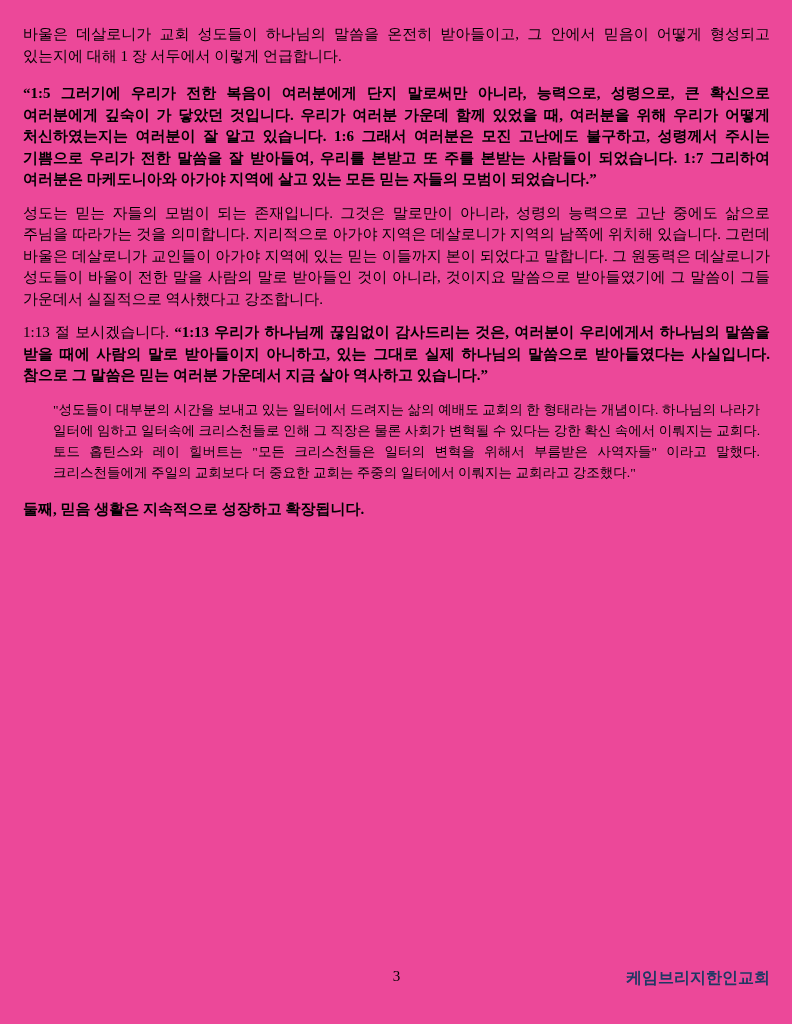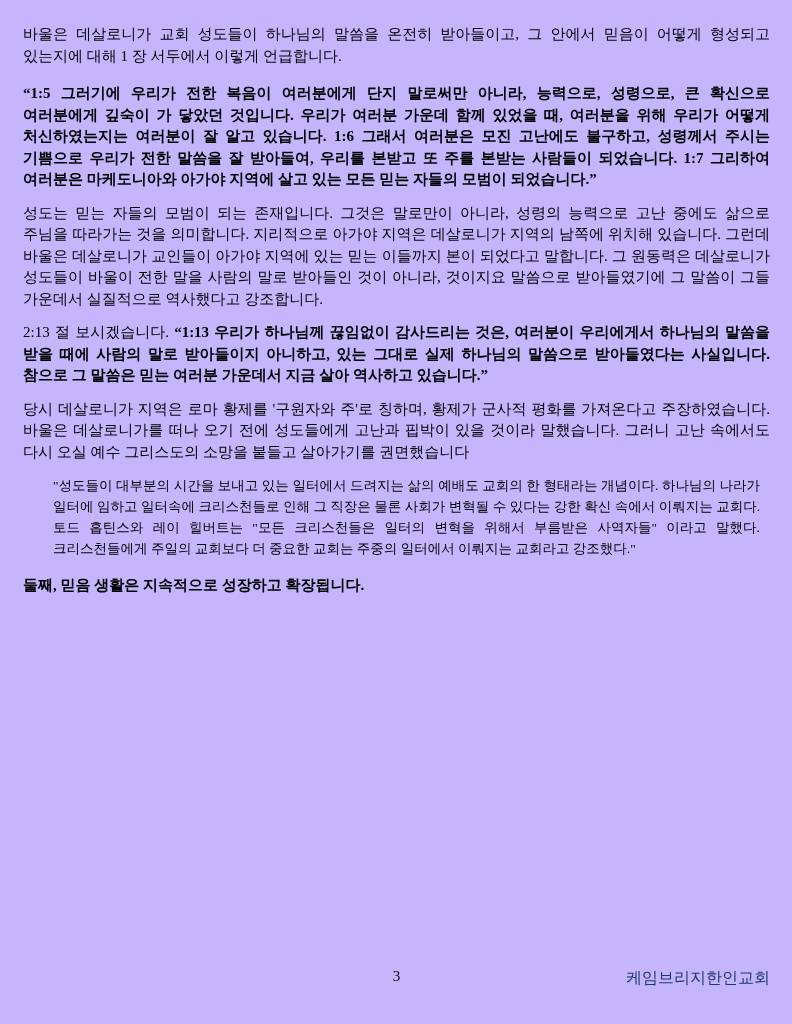--- a/index.html
+++ b/index.html
@@ -4,21 +4,21 @@
 <style>
   html, body {
     margin: 0;
     padding: 0;
     background: #ffffff;
   }
   .page {
     position: relative;
     width: 792px;
     height: 1024px;
-    background: #c4b5fd;
+    background: #ec4899;
     font-family: "Liberation Serif", "DejaVu Serif", serif;
     color: #000000;
     overflow: hidden;
     box-sizing: border-box;
   }
   .content {
     position: absolute;
     top: 24px;
     left: 23px;
     right: 22px;
@@ -57,39 +57,38 @@
     left: 0;
     right: 0;
     text-align: center;
     font-size: 15px;
     color: #000000;
   }
   .church-name {
     position: absolute;
     right: 0;
     top: 0;
-    font-weight: normal;
+    font-weight: bold;
     font-size: 16px;
   }
 </style>
 </head>
 <body>
 
 <div class="page">
   <div class="content">
 
     <p class="body-text">바울은 데살로니가 교회 성도들이 하나님의 말씀을 온전히 받아들이고, 그 안에서 믿음이 어떻게 형성되고 있는지에 대해 1 장 서두에서 이렇게 언급합니다.</p>
 
     <p class="body-text bold">“1:5 그러기에 우리가 전한 복음이 여러분에게 단지 말로써만 아니라, 능력으로, 성령으로, 큰 확신으로 여러분에게 깊숙이 가 닿았던 것입니다. 우리가 여러분 가운데 함께 있었을 때, 여러분을 위해 우리가 어떻게 처신하였는지는 여러분이 잘 알고 있습니다. 1:6 그래서 여러분은 모진 고난에도 불구하고, 성령께서 주시는 기쁨으로 우리가 전한 말씀을 잘 받아들여, 우리를 본받고 또 주를 본받는 사람들이 되었습니다. 1:7 그리하여 여러분은 마케도니아와 아가야 지역에 살고 있는 모든 믿는 자들의 모범이 되었습니다.”</p>
 
     <p class="body-text">성도는 믿는 자들의 모범이 되는 존재입니다. 그것은 말로만이 아니라, 성령의 능력으로 고난 중에도 삶으로 주님을 따라가는 것을 의미합니다. 지리적으로 아가야 지역은 데살로니가 지역의 남쪽에 위치해 있습니다. 그런데 바울은 데살로니가 교인들이 아가야 지역에 있는 믿는 이들까지 본이 되었다고 말합니다. 그 원동력은 데살로니가 성도들이 바울이 전한 말을 사람의 말로 받아들인 것이 아니라, 것이지요 말씀으로 받아들였기에 그 말씀이 그들 가운데서 실질적으로 역사했다고 강조합니다.</p>
 
-    <p class="body-text"><span>2:13 절 보시겠습니다. </span><strong>“1:13 우리가 하나님께 끊임없이 감사드리는 것은, 여러분이 우리에게서 하나님의 말씀을 받을 때에 사람의 말로 받아들이지 아니하고, 있는 그대로 실제 하나님의 말씀으로 받아들였다는 사실입니다. 참으로 그 말씀은 믿는 여러분 가운데서 지금 살아 역사하고 있습니다.”</strong></p>
+    <p class="body-text"><span>1:13 절 보시겠습니다. </span><strong>“1:13 우리가 하나님께 끊임없이 감사드리는 것은, 여러분이 우리에게서 하나님의 말씀을 받을 때에 사람의 말로 받아들이지 아니하고, 있는 그대로 실제 하나님의 말씀으로 받아들였다는 사실입니다. 참으로 그 말씀은 믿는 여러분 가운데서 지금 살아 역사하고 있습니다.”</strong></p>
 
-    <p class="body-text">당시 데살로니가 지역은 로마 황제를 '구원자와 주'로 칭하며, 황제가 군사적 평화를 가져온다고 주장하였습니다.  바울은 데살로니가를 떠나 오기 전에 성도들에게 고난과 핍박이 있을 것이라 말했습니다. 그러니 고난 속에서도 다시 오실 예수 그리스도의 소망을 붙들고 살아가기를 권면했습니다</p>
 
 
 
     <p class="article-quote">"성도들이 대부분의 시간을 보내고 있는 일터에서 드려지는 삶의 예배도 교회의 한 형태라는 개념이다. 하나님의 나라가 일터에 임하고 일터속에 크리스천들로 인해 그 직장은 물론 사회가 변혁될 수 있다는 강한 확신 속에서 이뤄지는 교회다. 토드 홉틴스와 레이 힐버트는 "모든 크리스천들은 일터의 변혁을 위해서 부름받은 사역자들" 이라고 말했다. 크리스천들에게 주일의 교회보다 더 중요한 교회는 주중의 일터에서 이뤄지는 교회라고 강조했다."</p>
 
 
     <p class="body-text bold">둘째, 믿음 생활은 지속적으로 성장하고 확장됩니다.</p>
 
   </div>
 

